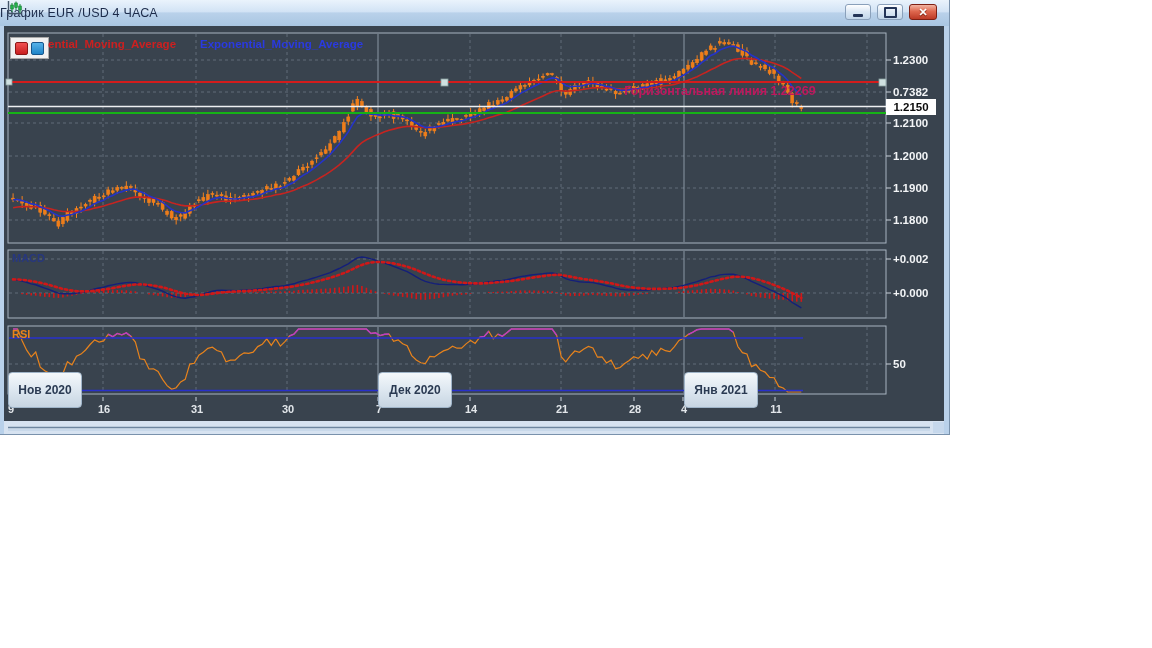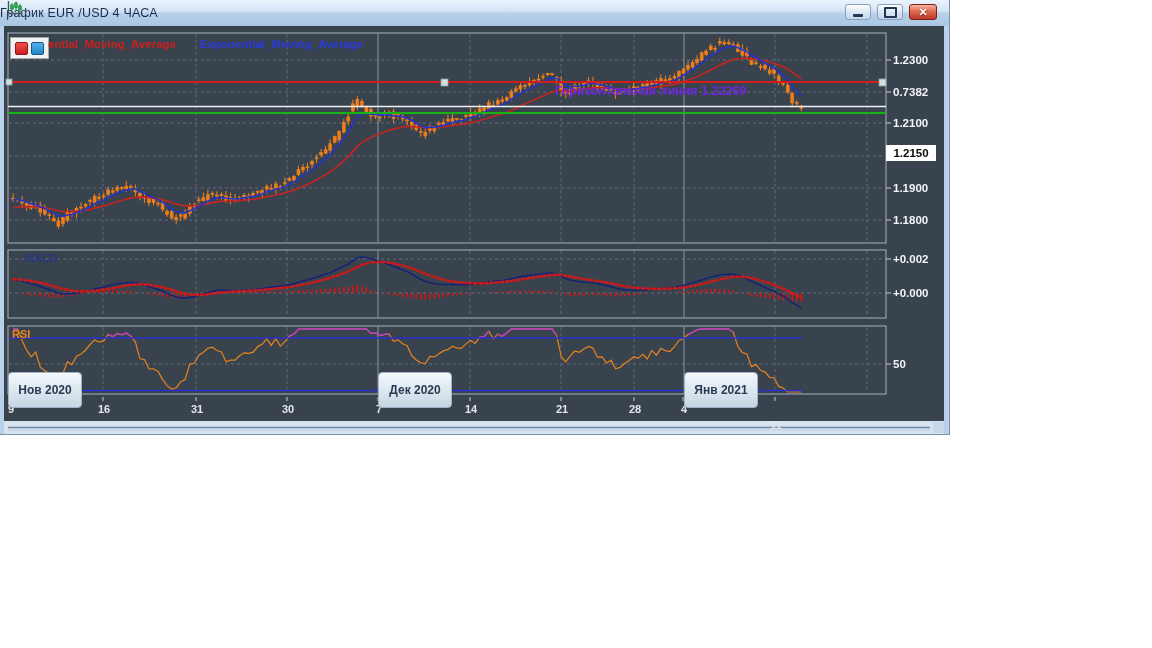--- a/index.html
+++ b/index.html
@@ -19,23 +19,23 @@
   .glyph-max{width:9px;height:7px;border:2px solid #233457;border-radius:1px;}
   .glyph-close{color:#fff;font-size:11px;font-weight:bold;line-height:1;text-shadow:0 1px 1px #701808;}
   svg{position:absolute;left:0;top:0;}
   .lbl{position:absolute;z-index:3;white-space:nowrap;}
   .price-lbl{color:#f2f4f6;font-size:11.5px;font-weight:600;text-align:center;}
   .x-lbl{color:#e2e6ea;font-size:11px;font-weight:600;transform:translateX(-50%);}
   .legend-red{color:#cc2020;font-size:11.5px;font-weight:600;}
   .legend-blue{color:#2a3ae0;font-size:11.5px;font-weight:600;}
   .ind-lbl-macd{color:#27377e;font-size:11px;font-weight:700;}
   .ind-lbl-rsi{color:#e8831c;font-size:11px;font-weight:700;}
-  .hline-lbl{color:#6d28d9;font-size:12.5px;font-weight:600;text-align:left;width:330px;}
+  .hline-lbl{color:#be185d;font-size:12.5px;font-weight:600;text-align:center;width:330px;}
   .cur-price{background:#ffffff;color:#0a0a0a;font-size:11.5px;font-weight:600;width:50px;height:16px;
-    display:flex;align-items:center;justify-content:center;margin-top:46px;}
+    display:flex;align-items:center;justify-content:center;}
   .month-box{position:absolute;z-index:3;height:18px;min-width:60px;padding:8px 6px;border:1px solid #9fb4c8;
     border-radius:4px;background:linear-gradient(#f4f8fb,#dde7f0 50%,#c7d5e2);
     color:#2a3a52;font-size:12px;font-weight:600;display:flex;align-items:center;justify-content:center;}
   .swatch-panel{position:absolute;left:10px;top:37px;width:37px;height:20px;background:#f1f1f1;
     border:1px solid #a8a8a8;z-index:3;display:flex;align-items:center;justify-content:center;gap:3px;}
   .swatch{width:13px;height:13px;border-radius:2px;box-sizing:border-box;}
   .swatch.red{background:linear-gradient(#f05050,#c81f1f);border:1px solid #8c1616;}
   .swatch.blue{background:linear-gradient(#55b2e8,#1f84c8);border:1px solid #15568c;}
 </style>
 </head>
@@ -708,30 +708,30 @@
   <span class="lbl price-lbl" style="left:893px;top:117px;">1.2100</span>
   <span class="lbl price-lbl" style="left:893px;top:150px;">1.2000</span>
   <span class="lbl price-lbl" style="left:893px;top:182px;">1.1900</span>
   <span class="lbl price-lbl" style="left:893px;top:214px;">1.1800</span>
   <div class="lbl cur-price" style="left:886px;top:99px;">1.2150</div>
 
   <span class="lbl price-lbl" style="left:893px;top:253px;">+0.002</span>
   <span class="lbl price-lbl" style="left:893px;top:287px;">+0.000</span>
   <span class="lbl price-lbl" style="left:893px;top:358px;">50</span>
 
-  <span class="lbl ind-lbl-macd" style="left:12px;top:252px;margin-left:13px;">MACD</span>
+  <span class="lbl ind-lbl-macd" style="left:12px;top:252px;">MACD</span>
   <span class="lbl ind-lbl-rsi" style="left:12px;top:328px;">RSI</span>
 
   <span class="lbl x-lbl" style="left:11px;top:403px;">9</span>
   <span class="lbl x-lbl" style="left:104px;top:403px;">16</span>
   <span class="lbl x-lbl" style="left:197px;top:403px;">31</span>
   <span class="lbl x-lbl" style="left:288px;top:403px;">30</span>
   <span class="lbl x-lbl" style="left:379px;top:403px;">7</span>
   <span class="lbl x-lbl" style="left:471px;top:403px;">14</span>
   <span class="lbl x-lbl" style="left:562px;top:403px;">21</span>
   <span class="lbl x-lbl" style="left:635px;top:403px;">28</span>
   <span class="lbl x-lbl" style="left:684px;top:403px;">4</span>
-  <span class="lbl x-lbl" style="left:776px;top:403px;margin-top:16px;">11</span>
+  <span class="lbl x-lbl" style="left:776px;top:403px;">11</span>
 
   <div class="month-box" style="left:8px;top:372px;">Нов 2020</div>
   <div class="month-box" style="left:378px;top:372px;">Дек 2020</div>
   <div class="month-box" style="left:684px;top:372px;">Янв 2021</div>
 </div>
 
 </body></html>

